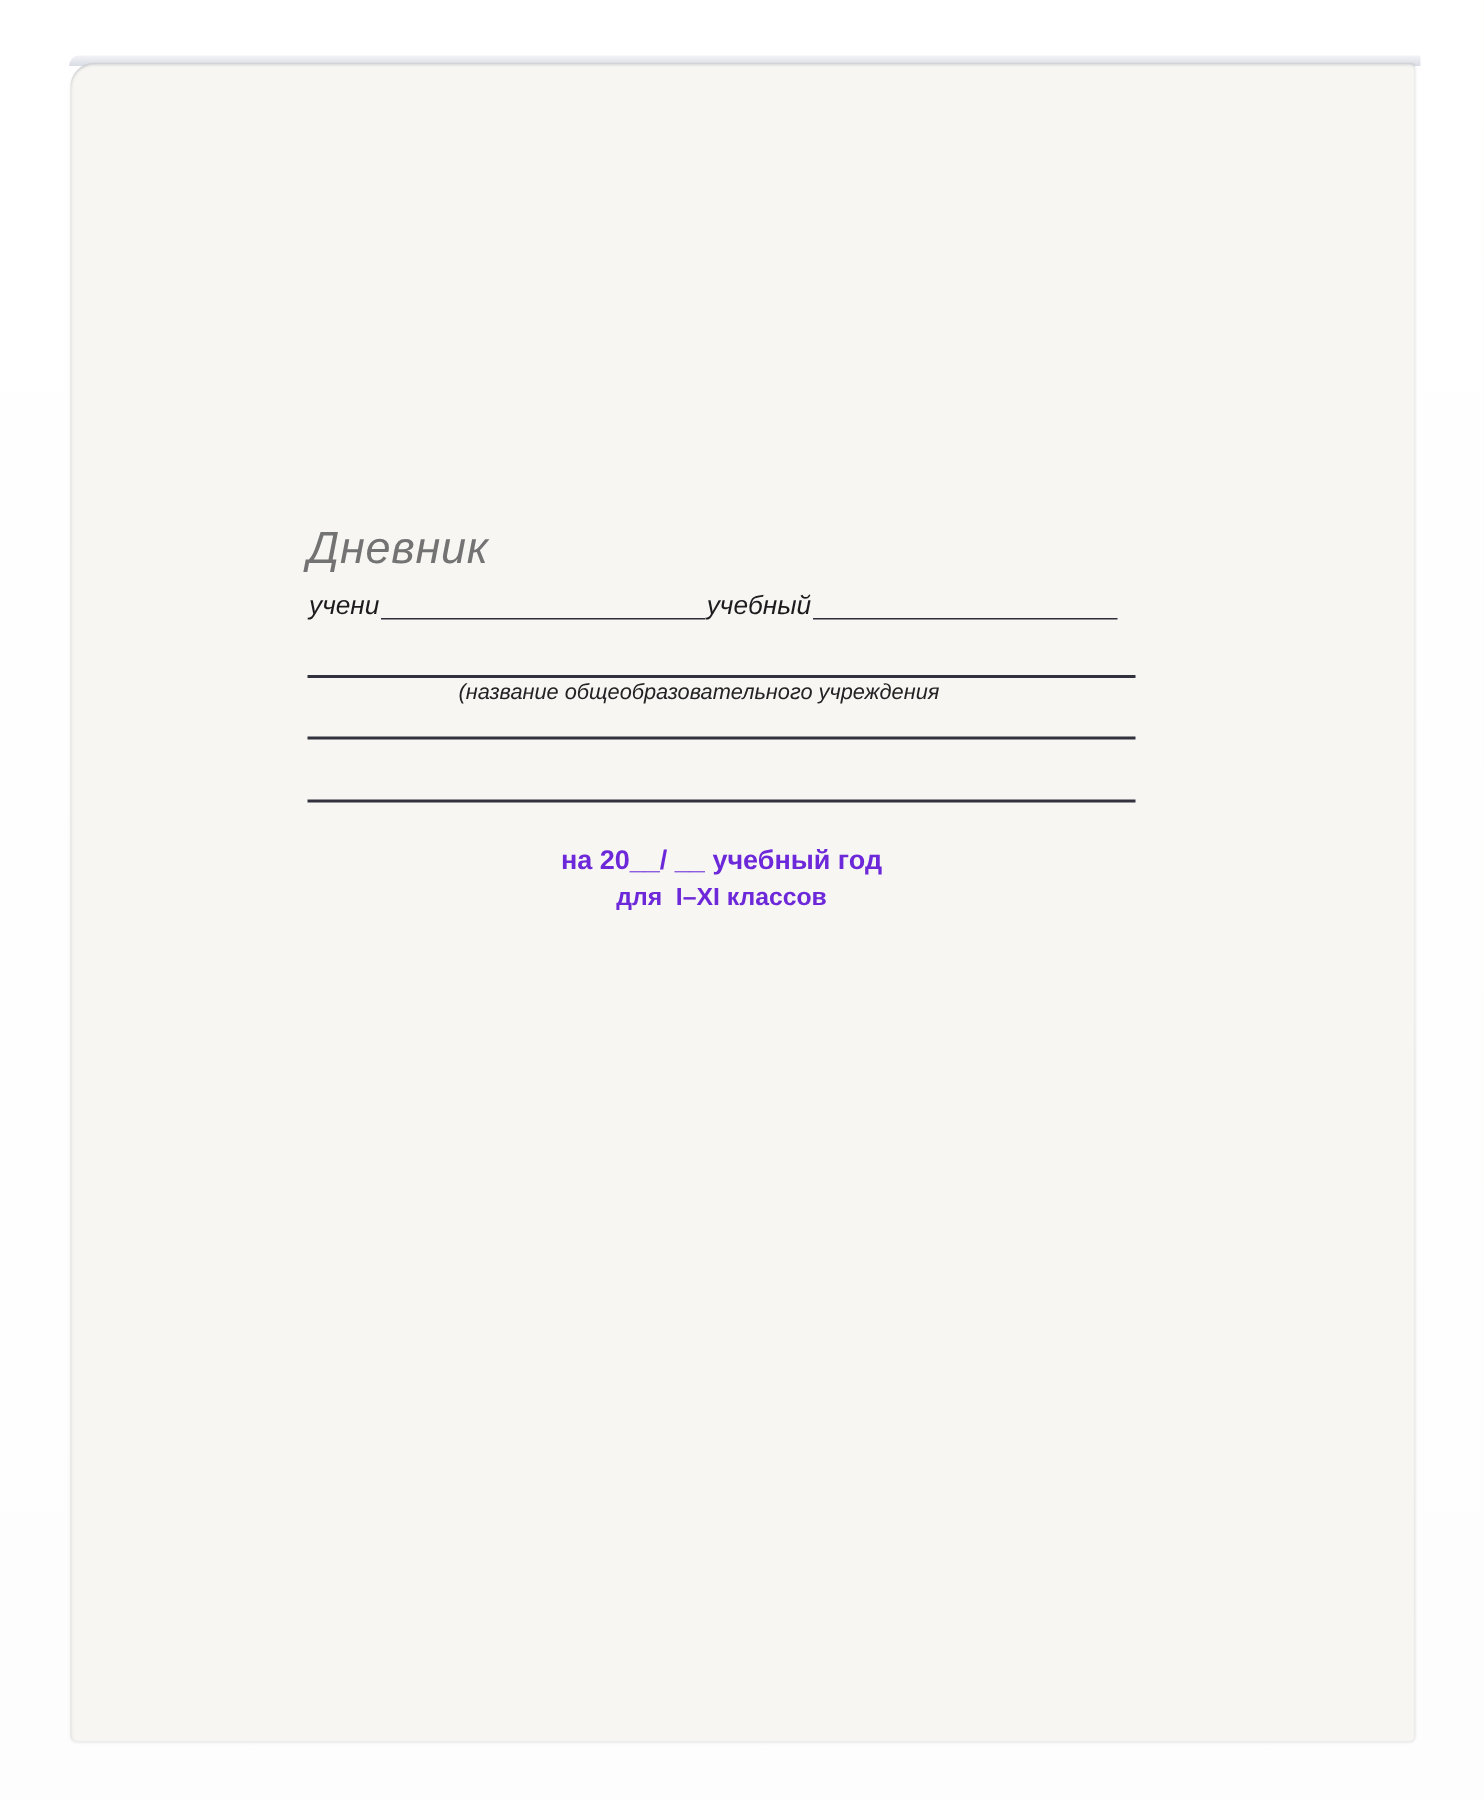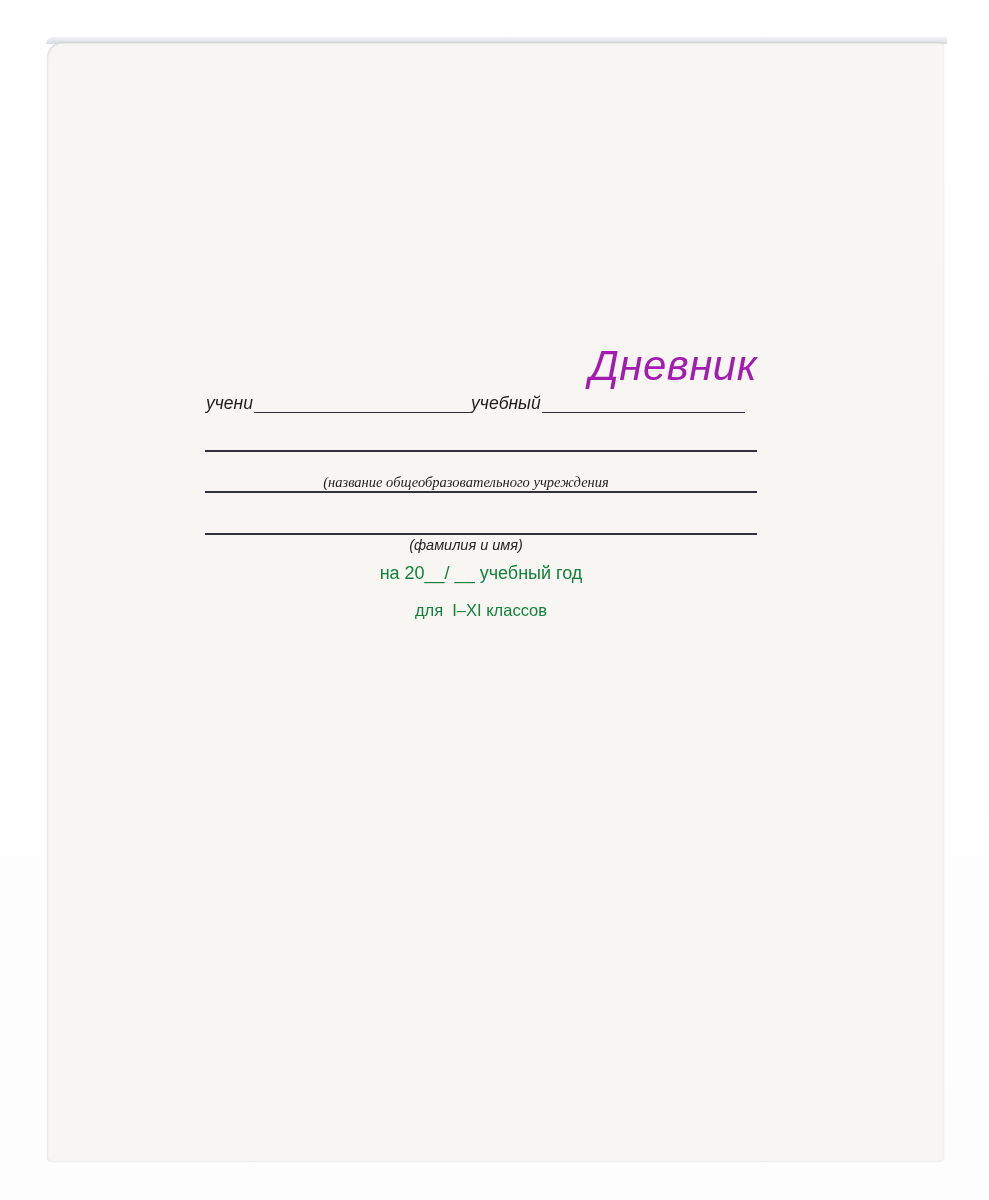--- a/index.html
+++ b/index.html
@@ -39,26 +39,26 @@
       inset 0 2px 2px -1px rgba(110, 120, 140, 0.35),
       inset 2px 0 3px -2px rgba(0, 0, 0, 0.12),
       0 1px 2px rgba(0, 0, 0, 0.06),
       1px 0 2px rgba(0, 0, 0, 0.05);
   }
   .title {
     position: absolute;
     left: 158px;
     top: 305px;
     width: 552px;
-    text-align: right;
+    text-align: left;
     font-style: italic;
     font-weight: 400;
-    font-size: 42px;
+    font-size: 30px;
     line-height: 38px;
-    color: #a21caf;
+    color: #737373;
     letter-spacing: 0.5px;
   }
   .student-row {
     position: absolute;
     left: 158px;
     top: 350px;
     width: 540px;
     height: 21px;
     display: flex;
     align-items: flex-end;
@@ -92,34 +92,34 @@
     position: absolute;
     left: 143px;
     width: 552px;
     text-align: center;
     font-style: italic;
     font-size: 14.5px;
     line-height: 16px;
     color: #232325;
     white-space: pre;
   }
-  .caption.c1 { top: 432px; font-family: Liberation Serif, serif; }
+  .caption.c1 { top: 412px; }
   .caption.c2 { top: 453px; }
   .caption.c3 { top: 495px; }
   .bold-line {
     position: absolute;
     left: 158px;
     width: 552px;
     text-align: center;
-    font-weight: normal;
-    color: #15803d;
+    font-weight: bold;
+    color: #6d28d9;
     white-space: pre;
   }
   .bold-line.year   { top: 521px; font-size: 18px; line-height: 20px; }
-  .bold-line.grades { top: 547px; font-size: 16.5px; line-height: 19px; margin-top: 12px; }
+  .bold-line.grades { top: 547px; font-size: 16.5px; line-height: 19px; }
 </style>
 </head>
 <body>
 
 <div class="photo">
 
   <div class="page-edge-top"></div>
 
   <div class="cover">
 
@@ -131,20 +131,19 @@
       <span class="lbl">учебный</span>
       <span class="blank b2"></span>
     </div>
 
     <div class="rule r1"></div>
     <div class="caption c1">(название общеобразовательного учреждения</div>
 
     <div class="rule r2"></div>
 
     <div class="rule r3"></div>
-    <div class="caption c3">(фамилия и имя)</div>
 
     <div class="bold-line year">на 20__/ __ учебный год</div>
 
     <div class="bold-line grades">для  I–XI классов</div>
 
   </div>
 </div>
 
 </body></html>

